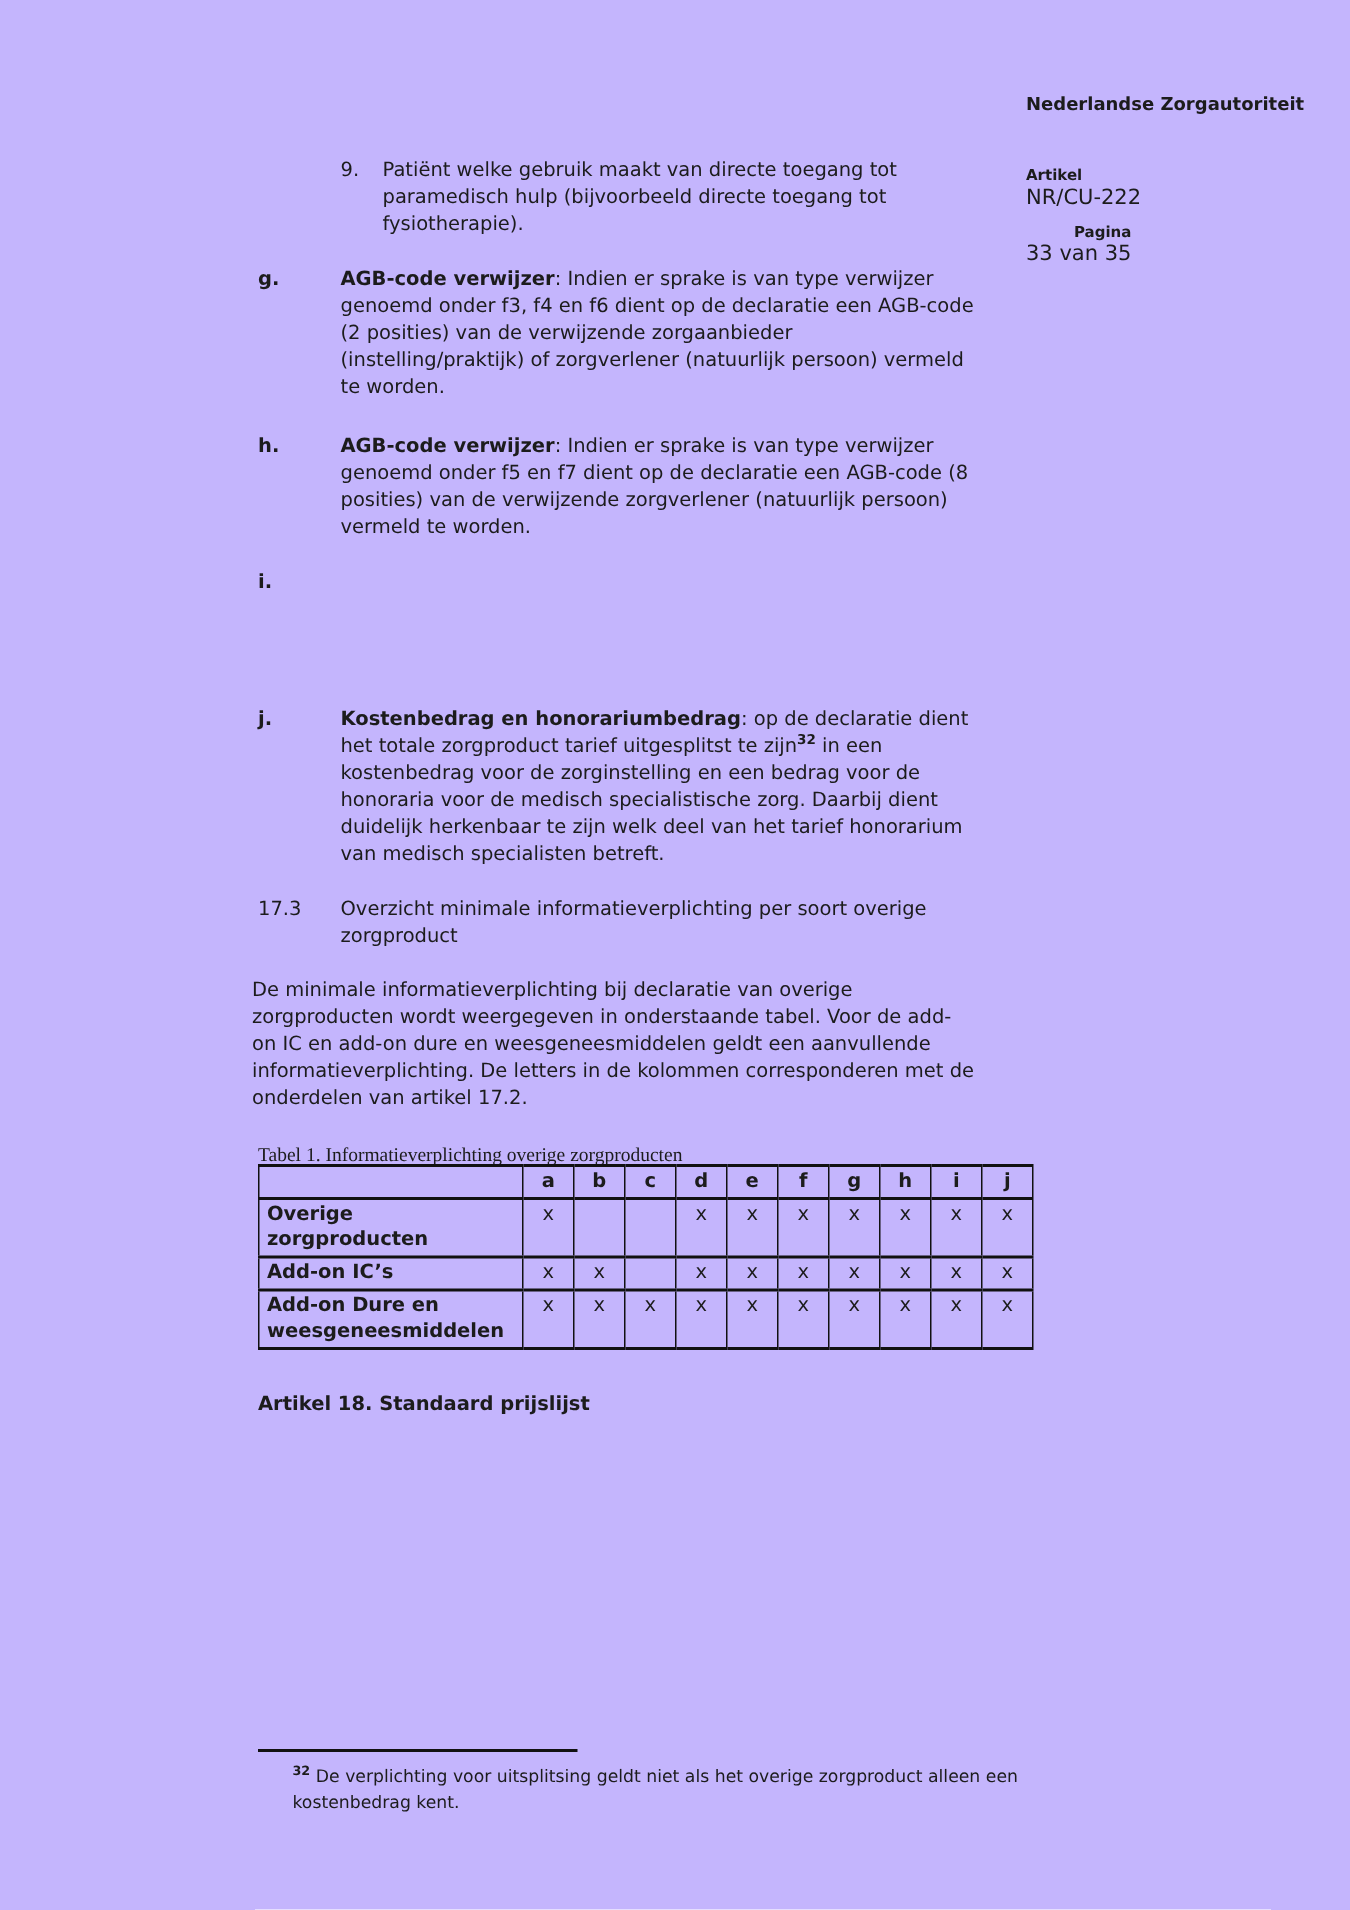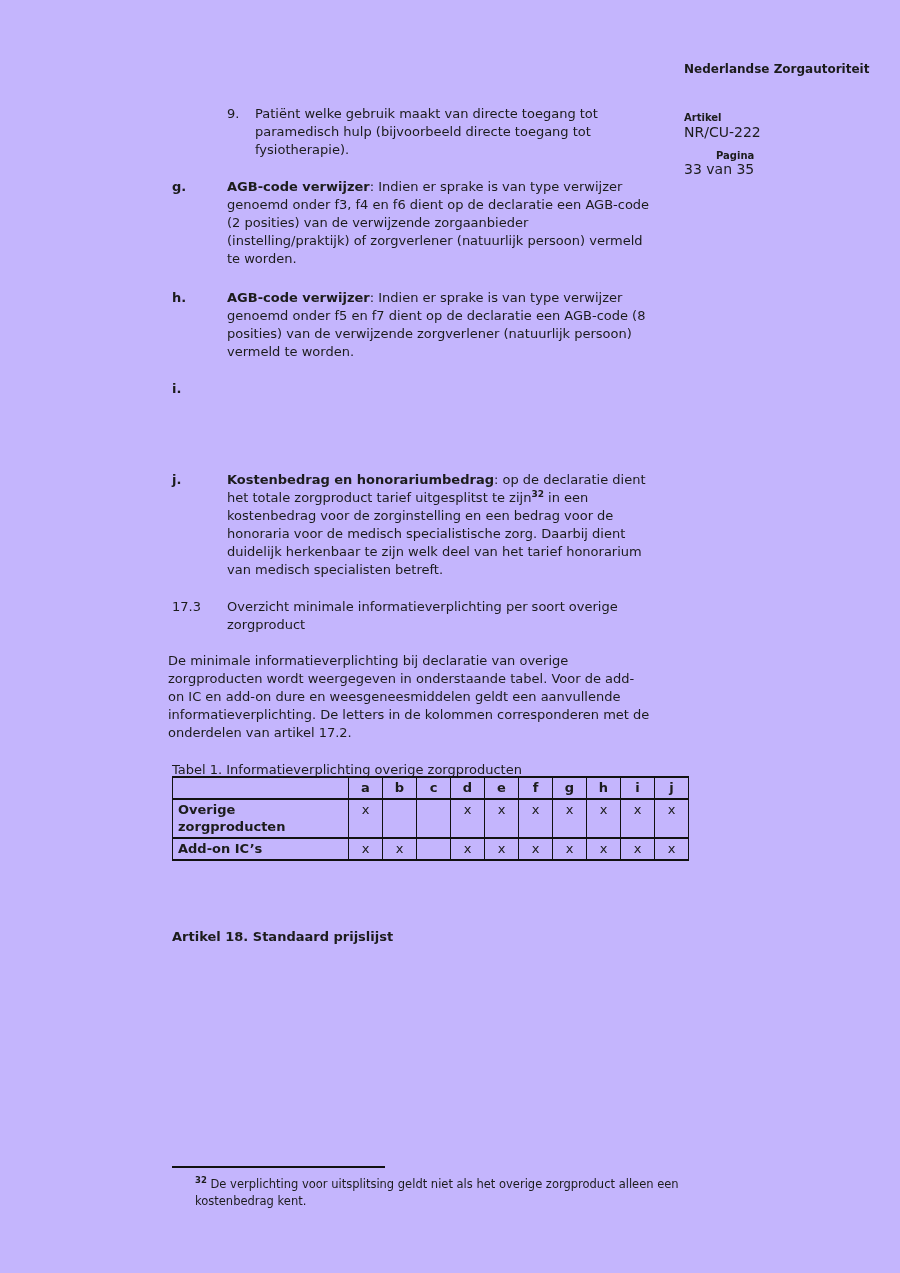--- a/index.html
+++ b/index.html
@@ -103,21 +103,21 @@
     <span class="pre">Overzicht minimale informatieverplichting per soort overige
 zorgproduct</span>
   </div>
 
   <div class="abs body-text pre" style="left:168px; top:652px;">De minimale informatieverplichting bij declaratie van overige
 zorgproducten wordt weergegeven in onderstaande tabel. Voor de add-
 on IC en add-on dure en weesgeneesmiddelen geldt een aanvullende
 informatieverplichting. De letters in de kolommen corresponderen met de
 onderdelen van artikel 17.2.</div>
 
-  <div class="abs body-text" style="left:172px; top:761px;">Tabel 1. Informatieverplichting overige zorgproducten</div>
+  <div class="abs body-text" style="left:172px; top:761px;font-family:Liberation Serif, serif;">Tabel 1. Informatieverplichting overige zorgproducten</div>
 
   <table class="tbl">
     <thead>
       <tr>
         <th class="corner"></th>
         <th class="collbl">a</th>
         <th class="collbl">b</th>
         <th class="collbl">c</th>
         <th class="collbl">d</th>
         <th class="collbl">e</th>
@@ -149,20 +149,34 @@
         <td class="mark">x</td>
         <td class="mark"></td>
         <td class="mark">x</td>
         <td class="mark">x</td>
         <td class="mark">x</td>
         <td class="mark">x</td>
         <td class="mark">x</td>
         <td class="mark">x</td>
         <td class="mark">x</td>
       </tr>
+      <tr>
+        <td class="rowlbl">Add-on Dure en
+weesgeneesmiddelen</td>
+        <td class="mark">x</td>
+        <td class="mark">x</td>
+        <td class="mark">x</td>
+        <td class="mark">x</td>
+        <td class="mark">x</td>
+        <td class="mark">x</td>
+        <td class="mark">x</td>
+        <td class="mark">x</td>
+        <td class="mark">x</td>
+        <td class="mark">x</td>
+      </tr>
     </tbody>
   </table>
 
   <div class="abs body-text bold" style="left:172px; top:928px;">Artikel 18. Standaard prijslijst</div>
 
   <div class="abs fn-rule"></div>
   <div class="abs footnote"><sup class="fn">32</sup><span class="pre"> De verplichting voor uitsplitsing geldt niet als het overige zorgproduct alleen een
 kostenbedrag kent.</span></div>
 
 </div>

